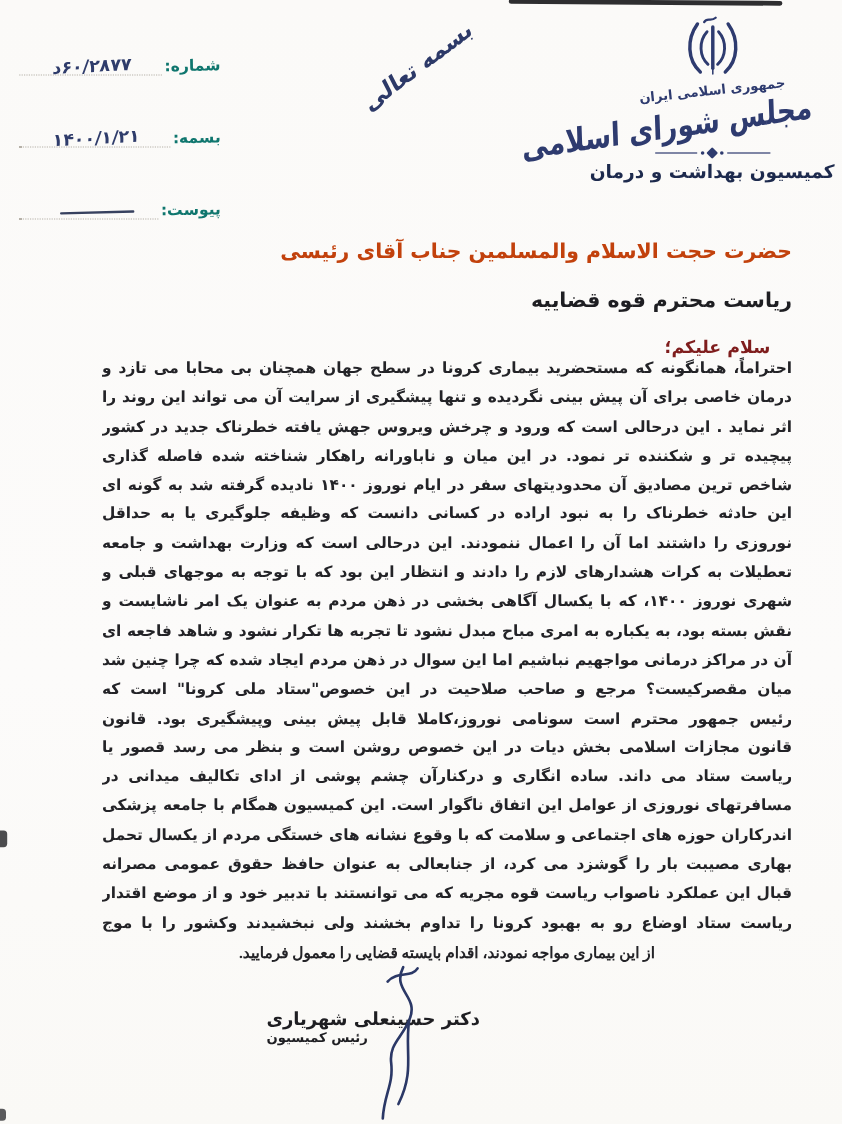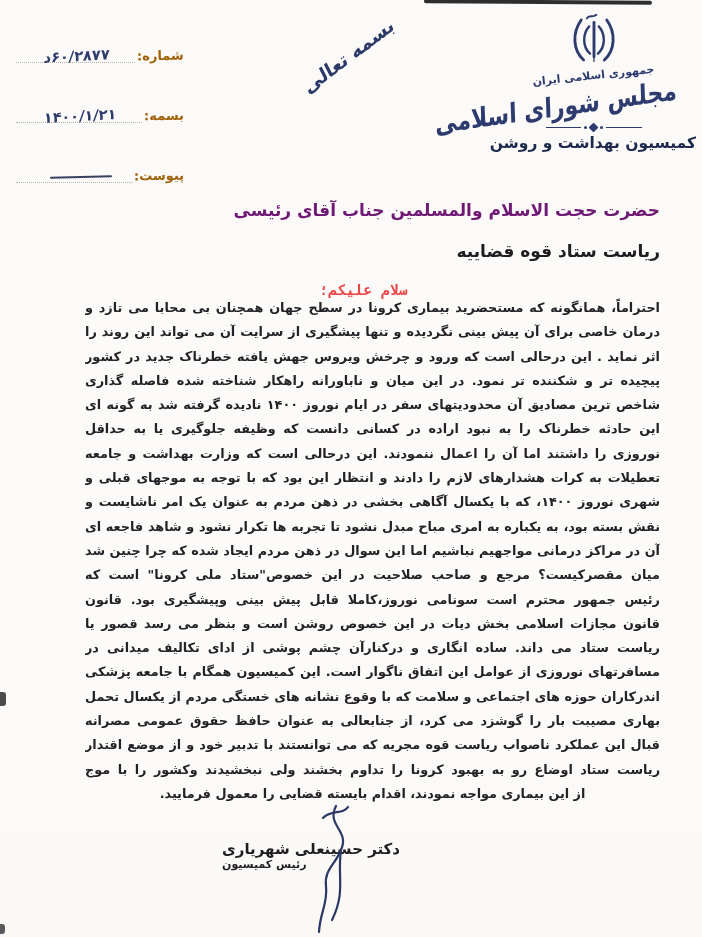--- a/index.html
+++ b/index.html
@@ -23,38 +23,38 @@
   .lh-org{font-size:27px;font-weight:bold;color:#2e3b6f;white-space:nowrap;transform:rotate(-8deg) skewX(-6deg) scaleX(.82);transform-origin:center;margin-top:4px;letter-spacing:-1px;}
   .lh-divider{display:flex;align-items:center;justify-content:center;gap:3px;margin:7px auto 3px auto;width:96px;}
   .lh-divider .ln{flex:1;border-top:1.6px solid #2e3b6f;}
   .lh-divider .dm{width:7px;height:7px;background:#2e3b6f;transform:rotate(45deg);border-radius:1px;}
   .lh-divider .dt{width:3px;height:3px;background:#2e3b6f;border-radius:50%;}
   .lh-commission{font-size:15.5px;font-weight:bold;color:#1d2a4d;margin-top:2px;white-space:nowrap;}
 
   
   .meta{position:absolute;left:16px;top:30px;width:168px;direction:rtl;}
   .meta-row{display:flex;align-items:flex-end;margin-bottom:27px;}
-  .meta-label{font-size:13px;font-weight:bold;color:#a16207;transform:rotate(-1deg);white-space:nowrap;margin-top:18px;}
+  .meta-label{font-size:13px;font-weight:bold;color:#0f766e;transform:rotate(-1deg);white-space:nowrap;margin-top:18px;}
   .meta-rule{flex:1;border-bottom:1.5px dotted #b6b1a8;position:relative;height:20px;margin-right:2px;}
   .hand{position:absolute;left:4px;right:2px;bottom:-2px;text-align:center;color:#2f3c6b;font-size:14.5px;font-weight:bold;
         direction:ltr;unicode-bidi:bidi-override;transform:rotate(-3deg) skewX(-6deg);white-space:nowrap;}
   .hand-dash{position:absolute;left:34px;bottom:4px;width:62px;height:2.4px;background:#37415f;border-radius:2px;transform:rotate(-1.5deg);}
 
   
   .basmala{position:absolute;left:300px;top:78px;color:#2c3968;font-size:19px;font-weight:bold;
            transform:rotate(-37deg) skewX(-10deg);transform-origin:left top;white-space:nowrap;}
 
   
-  .recipient1{position:absolute;left:85px;right:42px;top:200px;font-size:17px;font-weight:bold;color:#701a75;text-align:right;}
+  .recipient1{position:absolute;left:85px;right:42px;top:200px;font-size:17px;font-weight:bold;color:#c2410c;text-align:right;}
   .recipient2{position:absolute;left:85px;right:42px;top:241px;font-size:17px;font-weight:bold;color:#1e1e22;text-align:right;}
-  .greeting{position:absolute;left:85px;right:42px;top:282px;font-size:14.5px;font-weight:bold;color:#ef4444;text-align:center;padding-right:18px;box-sizing:border-box;font-family:Liberation Mono, monospace;}
+  .greeting{position:absolute;left:85px;right:42px;top:282px;font-size:14.5px;font-weight:bold;color:#7f1d1d;text-align:right;padding-right:18px;box-sizing:border-box;}
   .bodyblock{position:absolute;left:85px;right:42px;top:296px;color:#232327;}
   .bline{height:24.3px;line-height:24.3px;overflow:hidden;font-size:12.8px;font-weight:bold;
          text-align:justify;text-align-last:justify;}
-  .bline.last{text-align:right;text-align-last:center;}
+  .bline.last{text-align:right;text-align-last:center;font-family:Liberation Serif, serif;}
 
   
   .sig-block{position:absolute;left:222px;top:840px;width:182px;text-align:left;color:#1e1e22;}
   .sig-name{font-size:15px;font-weight:bold;}
   .sig-title{font-size:11px;font-weight:bold;}
   .sig-stroke{position:absolute;left:296px;top:800px;}
 </style>
 </head>
 <body>
 
@@ -78,21 +78,21 @@
     </span>
     <div class="lh-country">جمهوری اسلامی ایران</div>
     <div class="lh-org">مجلس شورای اسلامی</div>
     <div class="lh-divider">
       <span class="ln"></span>
         <span class="dt"></span>
         <span class="dm"></span>
         <span class="dt"></span>
         <span class="ln"></span>
     </div>
-    <div class="lh-commission">کمیسیون بهداشت و روشن</div>
+    <div class="lh-commission">کمیسیون بهداشت و درمان</div>
   </div>
 
   <div class="meta">
     <div class="meta-row">
       <span class="meta-label">شماره:</span>
       <span class="meta-rule">
         <span class="hand">د۶۰/۲۸۷۷</span>
       </span>
     </div>
     <div class="meta-row">
@@ -105,21 +105,21 @@
       <span class="meta-label">پیوست:</span>
       <span class="meta-rule">
         <span class="hand-dash"></span>
       </span>
     </div>
   </div>
 
   <div class="basmala">بسمه تعالی</div>
 
   <div class="recipient1">حضرت حجت الاسلام والمسلمین جناب آقای رئیسی</div>
-  <div class="recipient2">ریاست ستاد قوه قضاییه</div>
+  <div class="recipient2">ریاست محترم قوه قضاییه</div>
   <div class="greeting">سلام علیکم؛</div>
 
   <div class="bodyblock">
     <div class="bline">احتراماً، همانگونه که مستحضرید بیماری کرونا در سطح جهان همچنان بی محابا می تازد و تاکنون</div>
     <div class="bline">درمان خاصی برای آن پیش بینی نگردیده و تنها پیشگیری از سرایت آن می تواند این روند را کند و کم</div>
     <div class="bline">اثر نماید . این درحالی است که ورود و چرخش ویروس جهش یافته خطرناک جدید در کشور اوضاع را</div>
     <div class="bline">پیچیده تر و شکننده تر نمود. در این میان و ناباورانه راهکار شناخته شده فاصله گذاری اجتماعی و از</div>
     <div class="bline">شاخص ترین مصادیق آن محدودیتهای سفر در ایام نوروز ۱۴۰۰ نادیده گرفته شد به گونه ای که می توان</div>
     <div class="bline">این حادثه خطرناک را به نبود اراده در کسانی دانست که وظیفه جلوگیری یا به حداقل رسانیدن مسافرتهای</div>
     <div class="bline">نوروزی را داشتند اما آن را اعمال ننمودند. این درحالی است که وزارت بهداشت و جامعه علمی پیش از</div>

